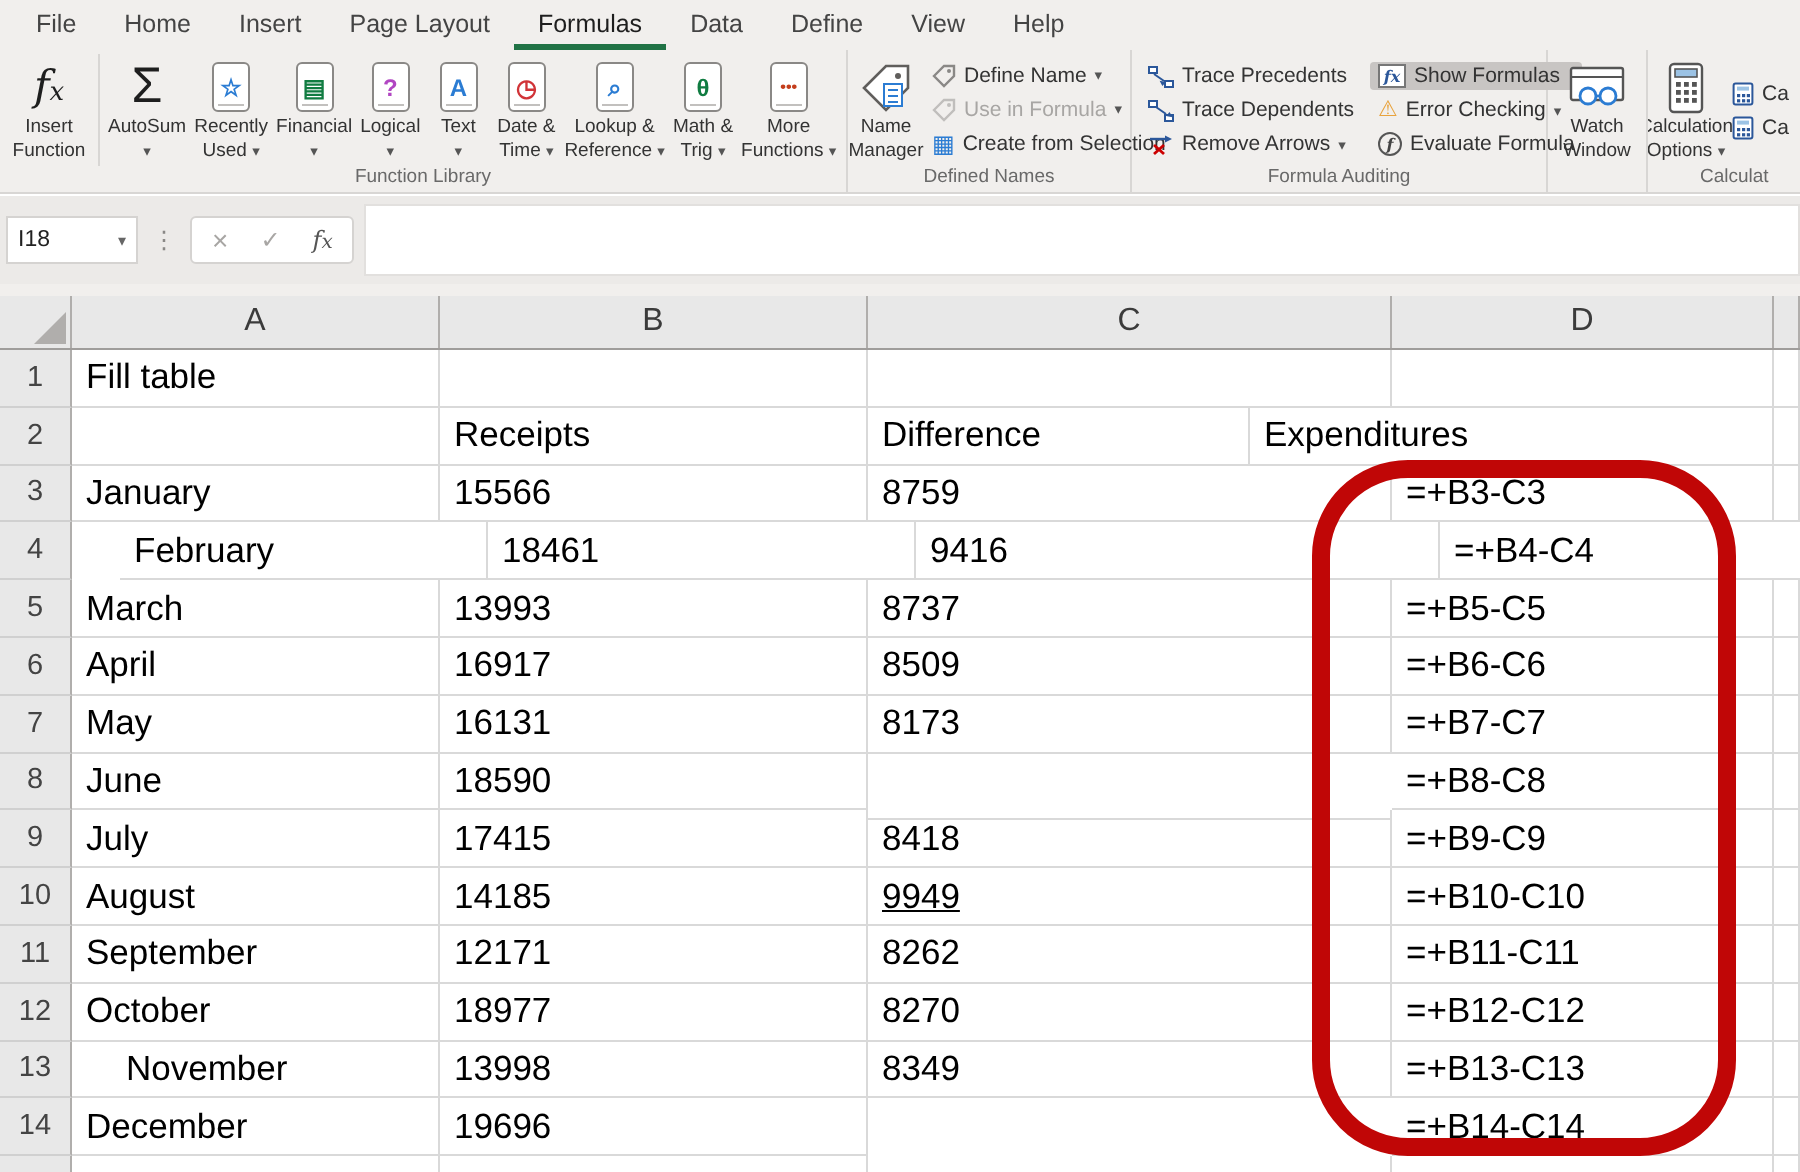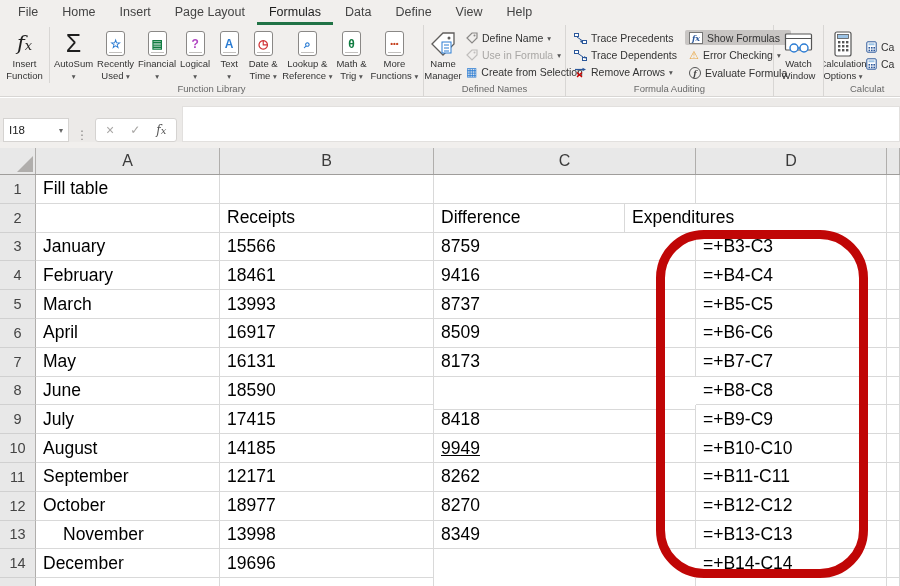--- a/index.html
+++ b/index.html
@@ -36,21 +36,21 @@
   .fxbig .sub { font-size:13px; }
   .fxdoc { border:1px solid #777; background:#fff; width:14px; height:12px; font:italic bold 8px "DejaVu Serif",serif;
     display:inline-flex; align-items:center; justify-content:center; color:#2b579a; flex:none; }
   .fxcirc { border:1px solid #555; border-radius:50%; width:12px; height:12px; font:italic bold 8px "DejaVu Serif",serif;
     display:inline-flex; align-items:center; justify-content:center; color:#444; flex:none; }
   .warn { color:#e8a33d; font-size:11px; line-height:1; }
   .gridpen { color:#2b7cd3; font-size:12px; line-height:1; }
 
   
   .fbar { position:absolute; top:98px; left:0; width:900px; height:44px; background:#eceae8;
-    display:flex; align-items:flex-end; padding-left:3px; }
+    display:flex; align-items:center; padding-left:3px; }
   .namebox { width:66px; height:24px; background:#fff; border:1px solid #d5d3d1;
     display:flex; align-items:center; justify-content:space-between; padding:0 5px; font-size:11.5px; color:#222; }
   .namebox .caret { font-size:8px; color:#666; }
   .fdots { color:#8a8886; font-size:12px; margin:0 7px; letter-spacing:0; }
   .fbtns { background:#fff; border:1px solid #d5d3d1; border-radius:3px; height:24px;
     display:flex; align-items:center; padding:0 10px; gap:16px; }
   .fbtns .x { color:#a8a6a4; font-size:14px; }
   .fbtns .ck { color:#a8a6a4; font-size:12px; }
   .fbtns .fx { font-family:"DejaVu Serif",serif; font-style:italic; font-size:12px; color:#555; }
   .finput { flex:1; height:36px; background:#fff; border:1px solid #e2e0de; margin-left:5px;
@@ -421,21 +421,21 @@
         <div class="grow">
           <div class="rnum">3</div>
           <div class="cell" style="width: 184px;">January</div>
           <div class="cell" style="width: 214px;">15566</div>
           <div class="cell" style="width: 262px;">8759</div>
           <div class="cell" style="width: 191px;">=+B3-C3</div>
           <div class="cell" style="width: 13px;"></div>
         </div>
         <div class="grow">
           <div class="rnum">4</div>
-          <div class="cell" style="width: 184px;">February</div>
+          <div class="cell" style="width: 184px; margin-left: 24px;">February</div>
           <div class="cell" style="width: 214px;">18461</div>
           <div class="cell" style="width: 262px;">9416</div>
           <div class="cell" style="width: 191px;">=+B4-C4</div>
           <div class="cell" style="width: 13px;"></div>
         </div>
         <div class="grow">
           <div class="rnum">5</div>
           <div class="cell" style="width: 184px;">March</div>
           <div class="cell" style="width: 214px;">13993</div>
           <div class="cell" style="width: 262px;">8737</div>

